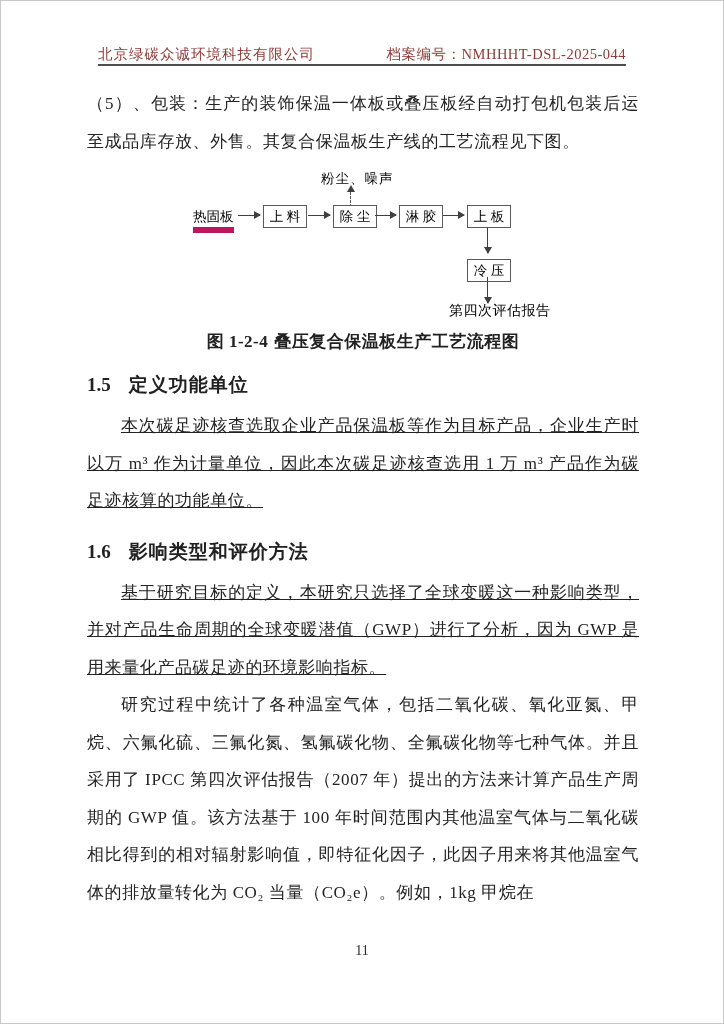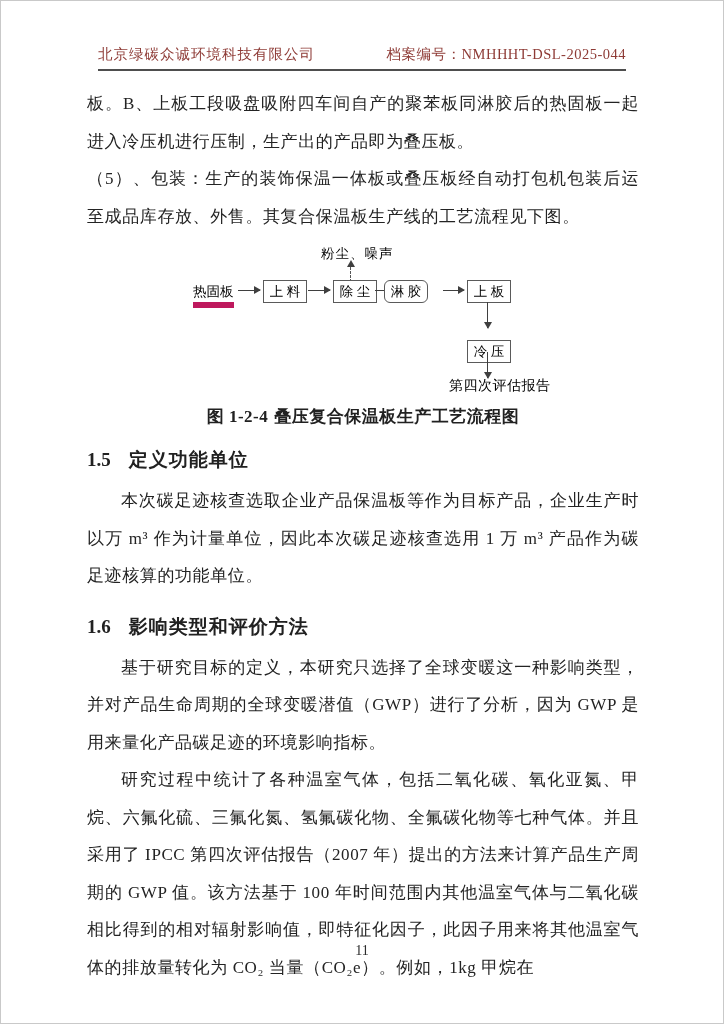--- a/index.html
+++ b/index.html
@@ -5,21 +5,21 @@
   html,body { margin:0; padding:0; background:#ffffff; }
   .page {
     position:relative; width:724px; height:1024px; background:#fff;
     border:1px solid #c9c9c9; box-sizing:border-box; overflow:hidden;
     font-family:"Liberation Serif","DejaVu Serif",serif; color:#212121;
   }
   
   .hdr {
     position:absolute; left:97px; right:97px; top:44px;
     display:flex; justify-content:space-between; align-items:flex-end;
-    padding-bottom:5px; border-bottom:2px solid #4e4e4e;
+    border-bottom:2px solid #4e4e4e;
     font-size:14.5px; color:#8e3b36; letter-spacing:1px;
   }
   .hdr .file { letter-spacing:0.5px; }
   
   .content { position:absolute; left:86px; width:552px; top:84px; }
   .para {
     margin:0; font-size:17px; line-height:37.5px;
     text-align:justify; letter-spacing:0.6px; color:#232323;
   }
   .indent { text-indent:2em; }
@@ -34,22 +34,22 @@
     content:""; position:absolute; left:-4px; top:-7px; width:0; height:0;
     border-left:4px solid transparent; border-right:4px solid transparent;
     border-bottom:7px solid #3f3f3f;
   }
   .fc-input { position:absolute; left:106px; top:40px; border-bottom:6px solid #be185d; padding-bottom:1px; }
   .fc-box {
     position:absolute; width:42px; height:21px; top:37px;
     border:1px solid #5a5a5a; background:#fff;
     display:flex; align-items:center; justify-content:center; white-space:pre;
   }
-  .b1 { left:176px; } .b2 { left:246px;text-align:center; } .b3 { left:297px;border-radius:6px; } .b4 { left:380px; }
-  .b5 { left:380px; top:97px; }
+  .b1 { left:176px; } .b2 { left:246px;text-align:center; } .b3 { left:312px; } .b4 { left:380px; }
+  .b5 { left:380px; top:91px; }
   .harrow { position:absolute; top:46.5px; height:0; border-top:1.5px solid #3f3f3f; }
   .harrow::after {
     content:""; position:absolute; right:-1px; top:-4.5px; width:0; height:0;
     border-top:4px solid transparent; border-bottom:4px solid transparent;
     border-left:7px solid #3f3f3f;
   }
   .h1 { left:151px; width:22px; } .h2 { left:221px; width:22px; }
   .h3 { left:288px; width:21px; } .h4 { left:356px; width:21px; }
   .varrow { position:absolute; left:400px; width:0; border-left:1.5px solid #3f3f3f; }
   .varrow::after {
@@ -57,40 +57,39 @@
     border-left:4px solid transparent; border-right:4px solid transparent;
     border-top:7px solid #3f3f3f;
   }
   .v1 { top:59px; height:26px; } .v2 { top:109px; height:26px; }
   .fc-output { position:absolute; left:362px; top:134px; font-size:14px; letter-spacing:0.5px; }
   
   .caption { margin:4px 0 0 0; text-align:center; font-weight:bold; font-size:17px; letter-spacing:0.5px; }
   .caption .cap-label { margin-right:6px; }
   .sec-heading { margin:19px 0 0 0; font-size:19px; font-weight:bold; letter-spacing:1px; }
   .sec-heading .sec-num { margin-right:18px; letter-spacing:0; }
-  .mt { margin-top:9px; }
+  .mt { margin-top:9px;text-decoration:underline; }
   
   .pageno {
     position:absolute; left:0; right:0; top:942px; text-align:center;
     font-size:14px; color:#2b2b2b;
   }
 </style>
 </head>
 <body>
 
 <div class="page">
 
   <header class="hdr">
     <span>北京绿碳众诚环境科技有限公司</span>
     <span class="file"><span>档案编号：</span><span>NMHHHT-DSL-2025-044</span></span>
   </header>
 
   <main class="content">
 
-    <p class="para">板。B、上板工段吸盘吸附四车间自产的聚苯板同淋胶后的热固板一起进入冷压机进行压制，生产出的产品即为叠压板。</p>
     <p class="para">（5）、包装：生产的装饰保温一体板或叠压板经自动打包机包装后运至成品库存放、外售。其复合保温板生产线的工艺流程见下图。</p>
 
     <div class="flowchart">
       <span class="fc-emission">粉尘、噪声</span>
       <span class="fc-dashed"></span>
 
       <span class="fc-input">热固板</span>
 
       <span class="harrow h1"></span>
       <span class="fc-box b1">上 料</span>

